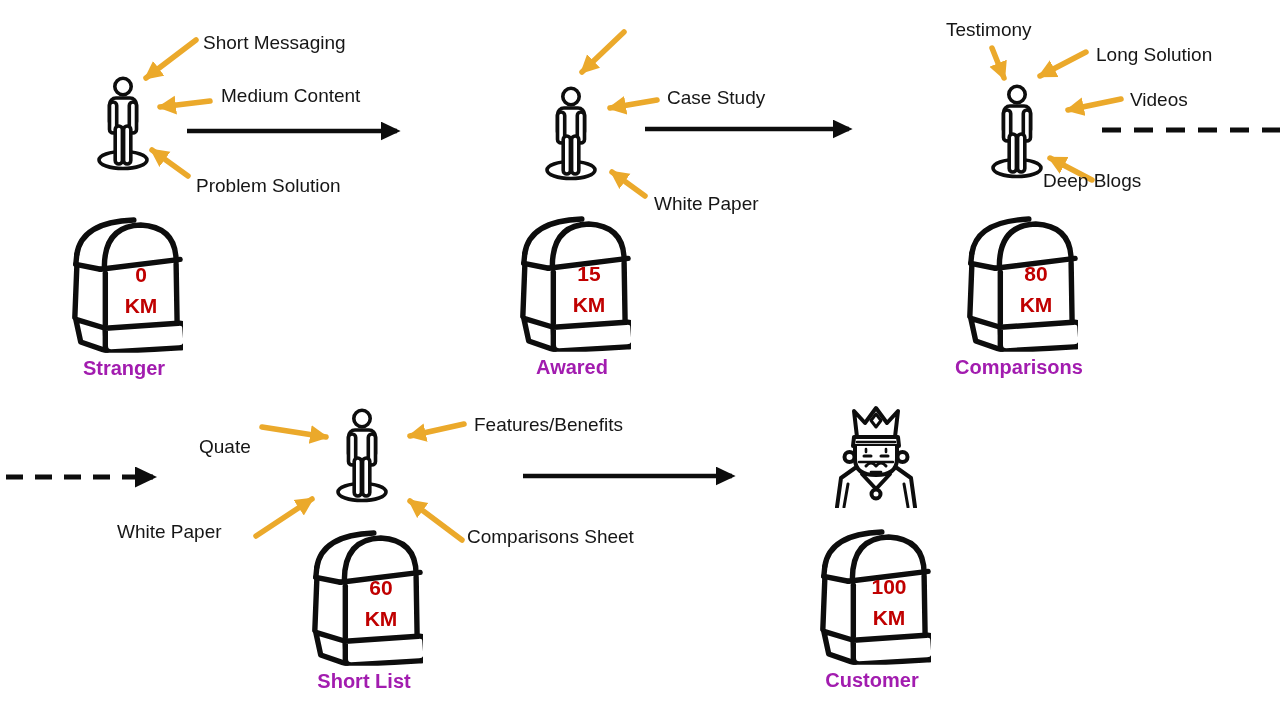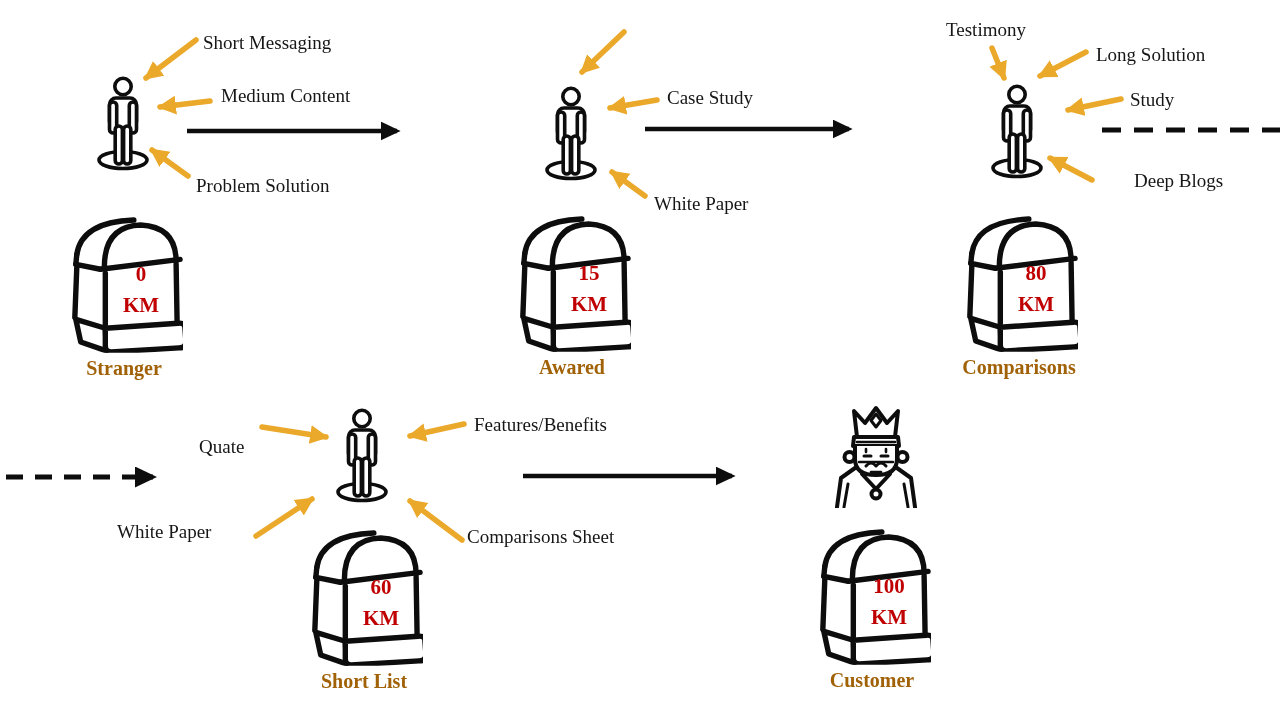--- a/index.html
+++ b/index.html
@@ -1,32 +1,32 @@
 <!DOCTYPE html>
 <html><head>
 <meta charset="utf-8">
 <style>
   html,body{margin:0;padding:0;background:#ffffff;}
   .stage-canvas{
     position:relative;width:1280px;height:720px;background:#ffffff;overflow:hidden;
-    font-family:Liberation Serif, serif;color:#161616;
+    font-family:Liberation Sans, sans-serif;color:#161616;
   }
   .layer{position:absolute;left:0;top:0;width:1280px;height:720px;}
   .tag{
     position:absolute;font-size:19px;line-height:22px;color:#161616;white-space:nowrap;
   }
   .milestone{position:absolute;width:118px;height:140px;}
   .milestone svg{position:absolute;left:0;top:0;}
   .km-text{
     position:absolute;left:36px;right:2px;top:46px;text-align:center;
     font-size:21px;font-weight:bold;color:#C00000;line-height:31px;
   }
   .stage-label{
     position:absolute;top:144px;left:50%;transform:translateX(-50%);
-    white-space:nowrap;font-size:20px;font-weight:bold;color:#a16207;text-align:center;
+    white-space:nowrap;font-size:20px;font-weight:bold;color:#a21caf;text-align:center;
   }
 </style>
 </head>
 <body>
 
 <div class="stage-canvas">
 
   <svg class="layer" viewBox="0 0 1280 720">
     <defs>
       <marker id="goldHead" markerWidth="4.2" markerHeight="4.2" refX="2.9" refY="1.8" orient="auto" markerUnits="strokeWidth">
@@ -118,22 +118,22 @@
 
   <div class="tag" style="left:203px;top:32px">Short Messaging</div>
   <div class="tag" style="left:221px;top:85px">Medium Content</div>
   <div class="tag" style="left:196px;top:175px">Problem Solution</div>
 
   <div class="tag" style="left:667px;top:87px">Case Study</div>
   <div class="tag" style="left:654px;top:193px">White Paper</div>
 
   <div class="tag" style="left:946px;top:19px">Testimony</div>
   <div class="tag" style="left:1096px;top:44px">Long Solution</div>
-  <div class="tag" style="left:1130px;top:89px">Study</div>
-  <div class="tag" style="left:1134px;top:170px">Deep Blogs</div>
+  <div class="tag" style="left:1130px;top:89px">Videos</div>
+  <div class="tag" style="left:1043px;top:170px">Deep Blogs</div>
 
   <div class="tag" style="left:199px;top:436px">Quate</div>
   <div class="tag" style="left:474px;top:414px">Features/Benefits</div>
   <div class="tag" style="left:117px;top:521px">White Paper</div>
   <div class="tag" style="left:467px;top:526px">Comparisons Sheet</div>
 
   <div class="milestone" style="left:65px;top:213px">
     <svg width="118" height="140" viewBox="0 0 120 142">
         <use href="#milestone-shape"></use>
       </svg>

